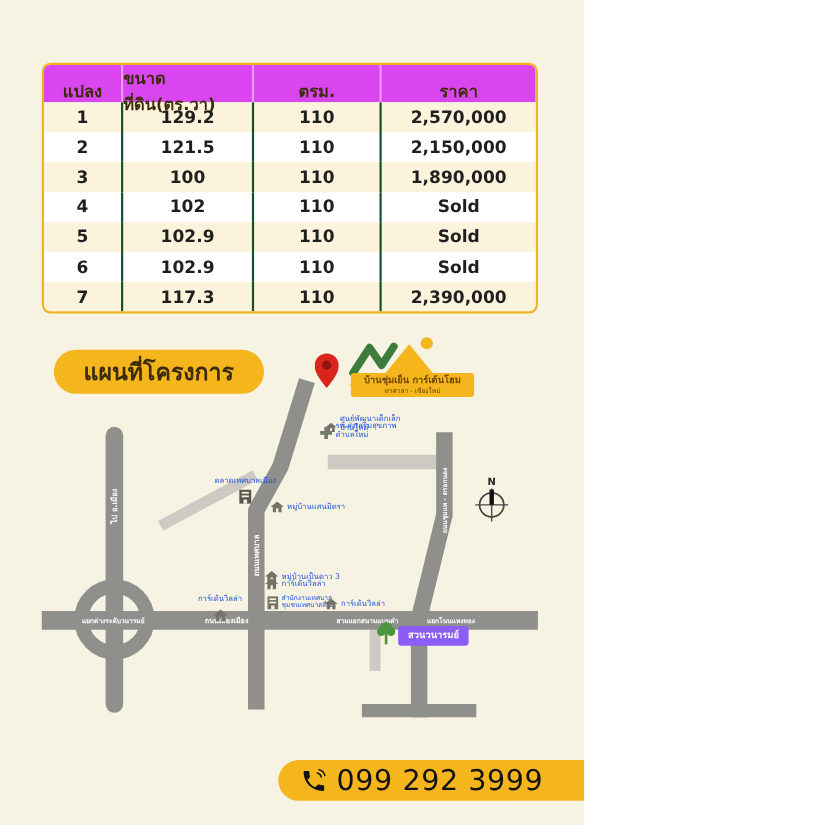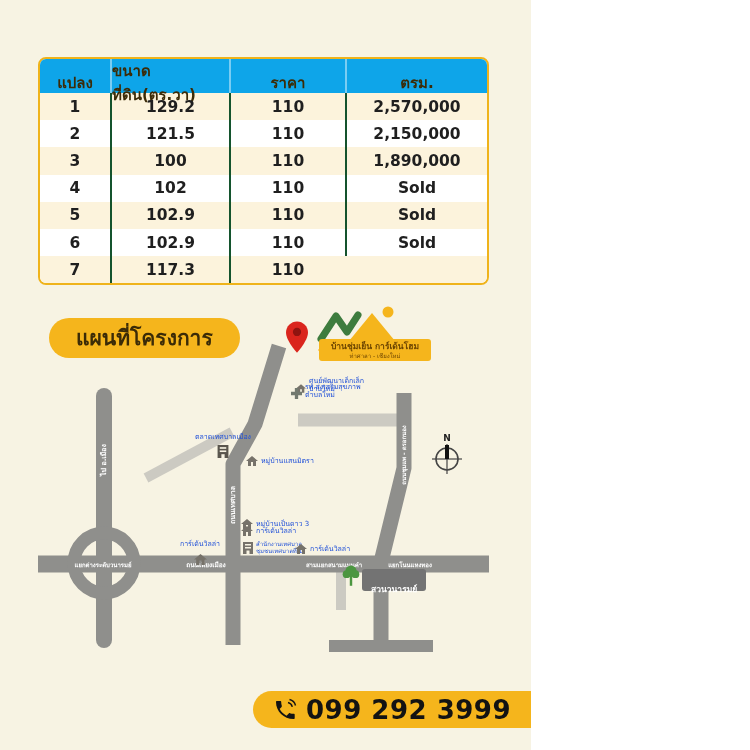--- a/index.html
+++ b/index.html
@@ -4,21 +4,21 @@
 <style>
   html,body{margin:0;padding:0;background:#fff;}
   *{box-sizing:border-box;}
   .canvas{position:relative;width:750px;height:750px;background:#ffffff;overflow:hidden;
           font-family:"DejaVu Sans","Liberation Sans",sans-serif;}
   .paper{position:absolute;left:0;top:0;width:531px;height:750px;background:#F7F3E3;}
 
   
   .ptable{position:absolute;left:38px;top:57px;width:451px;border:2px solid #EFB31B;
           border-radius:8px;overflow:hidden;background:#fff;}
-  .thead{display:grid;grid-template-columns:70px 119px 116px 1fr;background:#0ea5e9;height:34px;}
+  .thead{display:grid;grid-template-columns:70px 119px 116px 1fr;background:#d946ef;height:34px;}
   .th{display:flex;align-items:center;justify-content:center;color:#3B2B07;font-weight:bold;
       font-size:15px;border-left:2px solid rgba(255,255,255,.45);}
   .th:first-child{border-left:none;}
   .trow{display:grid;grid-template-columns:70px 119px 116px 1fr;height:27.2px;background:#fff;}
   .trow:nth-child(odd){background:#FCF3DC;}
   .td{display:flex;align-items:center;justify-content:center;font-weight:bold;font-size:15.5px;
       color:#1f1f1f;border-left:2px solid #14532d;}
   .td:first-child{border-left:none;}
 
   
@@ -33,42 +33,42 @@
   .bubble .l2{font-size:6px;line-height:1.2;}
   .pin{position:absolute;left:286px;top:321px;}
 
   
   .roads{position:absolute;left:0;top:340px;}
   .poi{position:absolute;display:flex;align-items:flex-end;gap:3px;color:#1d4ed8;}
   .poi .txt{font-size:7px;line-height:1.1;}
   .poi svg{flex:0 0 auto;}
   .poi-stack{position:absolute;color:#1d4ed8;text-align:center;}
   .poi-stack .txt{font-size:7px;line-height:1.1;}
-  .park-badge{position:absolute;left:362px;top:569px;height:18px;line-height:18px;background:#737373;
-              color:#fff;font-weight:bold;font-size:8.5px;padding:11px 9px;border-radius:3px;}
+  .park-badge{position:absolute;left:362px;top:569px;height:18px;line-height:18px;background:#8b5cf6;
+              color:#fff;font-weight:bold;font-size:8.5px;padding:0 9px;border-radius:3px;}
   .tree{position:absolute;left:342px;top:565px;}
   .compass{position:absolute;left:430px;top:431px;}
 
   
   .phonebar{position:absolute;left:253px;top:691px;width:278px;height:37px;background:#F5B51C;
             border-radius:19px 0 0 19px;display:flex;align-items:center;gap:9px;padding-left:20px;
-            color:#131313;font-weight:700;font-size:26px;letter-spacing:.5px;cursor:pointer;}
+            color:#131313;font-weight:400;font-size:26px;letter-spacing:.5px;cursor:pointer;}
 </style>
 </head>
 <body>
 
 <div class="canvas">
   <div class="paper"></div>
 
   <div class="ptable">
     <div class="thead">
         <div class="th">แปลง</div>
         <div class="th">ขนาดที่ดิน(ตร.วา)</div>
+        <div class="th">ตรม.</div>
         <div class="th">ราคา</div>
-        <div class="th">ตรม.</div>
       </div>
     <div>
         <div class="trow">
           <div class="td">1</div>
           <div class="td">129.2</div>
           <div class="td">110</div>
           <div class="td">2,570,000</div>
         </div>
         <div class="trow">
           <div class="td">2</div>
@@ -97,20 +97,21 @@
         <div class="trow">
           <div class="td">6</div>
           <div class="td">102.9</div>
           <div class="td">110</div>
           <div class="td">Sold</div>
         </div>
         <div class="trow">
           <div class="td">7</div>
           <div class="td">117.3</div>
           <div class="td">110</div>
+          <div class="td">2,390,000</div>
         </div>
       </div>
   </div>
 
   <div class="map-title">แผนที่โครงการ</div>
 
   <div class="logo">
     <svg width="80" height="38" viewBox="0 0 80 38">
       <polyline points="5,34 20,11 31,27 42,10" fill="none" stroke="#3E7C3E" stroke-width="7" stroke-linecap="round" stroke-linejoin="round"></polyline>
       <path d="M33 36 L56 8 L79 36 Z" fill="#F5B51C"></path>

